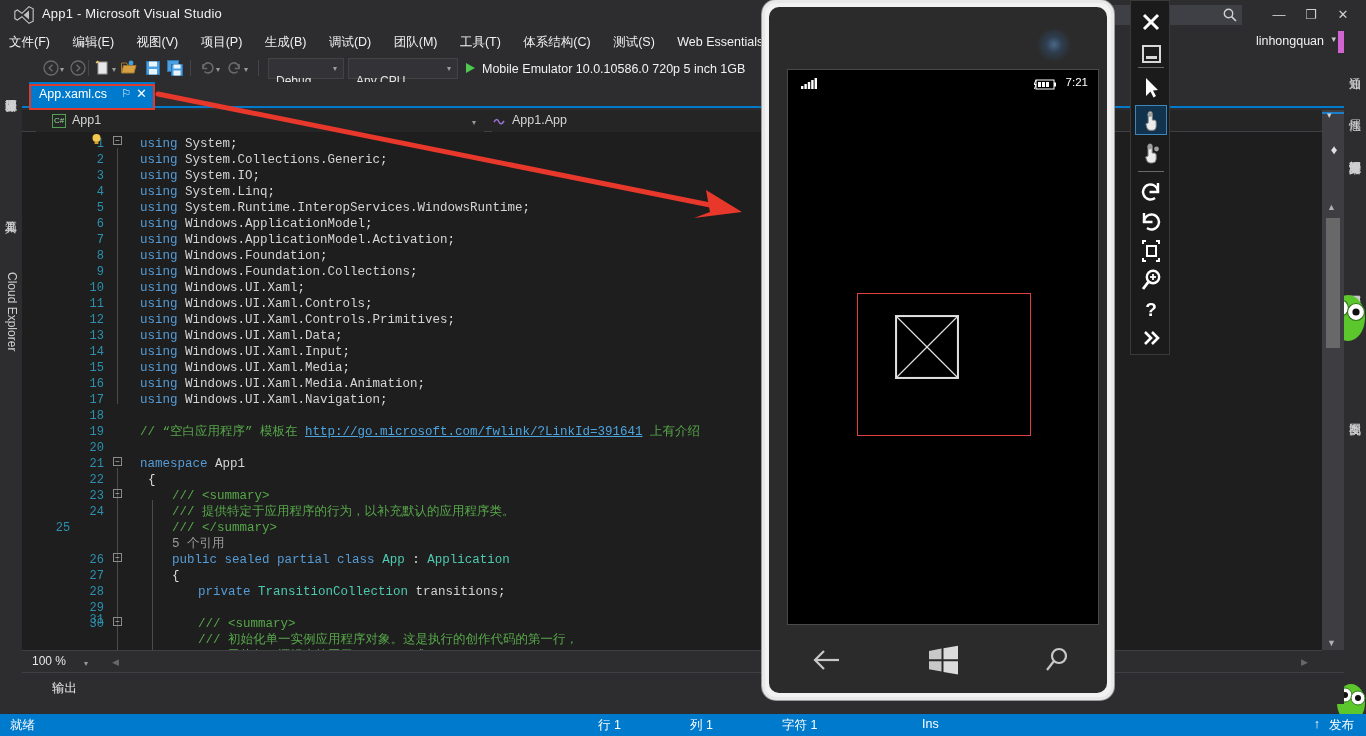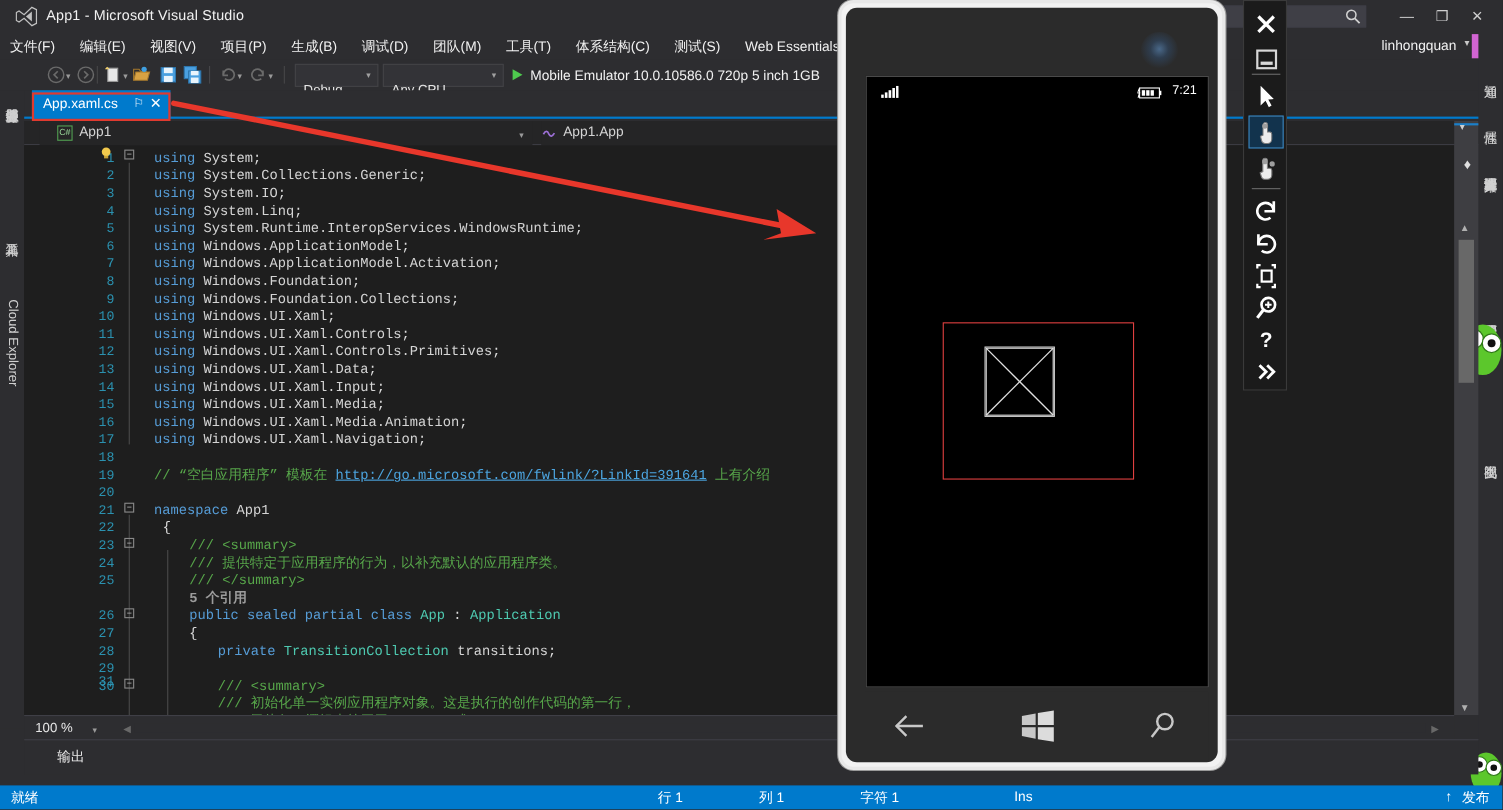--- a/index.html
+++ b/index.html
@@ -152,21 +152,21 @@
     position: absolute; right: 0; width: 92px; text-align: right; padding-right: 10px;
     color: #2b91af; font-size: 12px; line-height: 16px;
     font-family: "Liberation Mono", "DejaVu Sans Mono", monospace;
   }
   .cline { position: absolute; left: 0; height: 16px; }
   .kw   { color: #569cd6; }
   .ns   { color: #d4d4d4; }
   .type { color: #4ec9b0; }
   .cmt  { color: #57a64a; }
   .lnk  { color: #4ca5e0; text-decoration: underline; }
-  .cref { color: #9c9c9c; font-weight: bold; }
+  .cref { color: #9c9c9c; }
   .pln  { color: #dcdcdc; }
   .bulb {
     position: absolute; left: 90px; top: 133px; width: 13px; height: 13px;
   }
   .fold {
     position: absolute; left: 113px; width: 9px; height: 9px;
     border: 1px solid #8a8a8a; color: #c8c8c8; font-size: 8px;
     text-align: center; line-height: 7px;
   }
   .foldline {
@@ -470,21 +470,21 @@
         <div class="ln" style="top: 228px;">15</div>
         <div class="ln" style="top: 244px;">16</div>
         <div class="ln" style="top: 260px;">17</div>
         <div class="ln" style="top: 276px;">18</div>
         <div class="ln" style="top: 292px;">19</div>
         <div class="ln" style="top: 308px;">20</div>
         <div class="ln" style="top: 324px;">21</div>
         <div class="ln" style="top: 340px;">22</div>
         <div class="ln" style="top: 356px; padding-left: 36px;">23</div>
         <div class="ln" style="top: 372px;">24</div>
-        <div class="ln" style="top: 388px;">25</div>
+        <div class="ln" style="top: 388px; text-align: center;">25</div>
         <div class="ln" style="top: 420px;">26</div>
         <div class="ln" style="top: 436px;">27</div>
         <div class="ln" style="top: 452px;">28</div>
         <div class="ln" style="top: 468px;">29</div>
         <div class="ln" style="top: 484px;">30</div>
         <div class="ln" style="top: 480px;">31</div>
         <div class="ln" style="top: 516px;">32</div>
       </div>
     <div class="codearea" id="codearea"><div class="cline" style="top: 4px; left: 26px;"><span class="kw">using</span><span class="pln"> </span><span class="ns">System</span><span class="pln">;</span></div><div class="cline" style="top: 20px; left: 26px;"><span class="kw">using</span><span class="pln"> </span><span class="ns">System.Collections.Generic</span><span class="pln">;</span></div><div class="cline" style="top: 36px; left: 26px;"><span class="kw">using</span><span class="pln"> </span><span class="ns">System.IO</span><span class="pln">;</span></div><div class="cline" style="top: 52px; left: 26px;"><span class="kw">using</span><span class="pln"> </span><span class="ns">System.Linq</span><span class="pln">;</span></div><div class="cline" style="top: 68px; left: 26px;"><span class="kw">using</span><span class="pln"> </span><span class="ns">System.Runtime.InteropServices.WindowsRuntime</span><span class="pln">;</span></div><div class="cline" style="top: 84px; left: 26px;"><span class="kw">using</span><span class="pln"> </span><span class="ns">Windows.ApplicationModel</span><span class="pln">;</span></div><div class="cline" style="top: 100px; left: 26px;"><span class="kw">using</span><span class="pln"> </span><span class="ns">Windows.ApplicationModel.Activation</span><span class="pln">;</span></div><div class="cline" style="top: 116px; left: 26px;"><span class="kw">using</span><span class="pln"> </span><span class="ns">Windows.Foundation</span><span class="pln">;</span></div><div class="cline" style="top: 132px; left: 26px;"><span class="kw">using</span><span class="pln"> </span><span class="ns">Windows.Foundation.Collections</span><span class="pln">;</span></div><div class="cline" style="top: 148px; left: 26px;"><span class="kw">using</span><span class="pln"> </span><span class="ns">Windows.UI.Xaml</span><span class="pln">;</span></div><div class="cline" style="top: 164px; left: 26px;"><span class="kw">using</span><span class="pln"> </span><span class="ns">Windows.UI.Xaml.Controls</span><span class="pln">;</span></div><div class="cline" style="top: 180px; left: 26px;"><span class="kw">using</span><span class="pln"> </span><span class="ns">Windows.UI.Xaml.Controls.Primitives</span><span class="pln">;</span></div><div class="cline" style="top: 196px; left: 26px;"><span class="kw">using</span><span class="pln"> </span><span class="ns">Windows.UI.Xaml.Data</span><span class="pln">;</span></div><div class="cline" style="top: 212px; left: 26px;"><span class="kw">using</span><span class="pln"> </span><span class="ns">Windows.UI.Xaml.Input</span><span class="pln">;</span></div><div class="cline" style="top: 228px; left: 26px;"><span class="kw">using</span><span class="pln"> </span><span class="ns">Windows.UI.Xaml.Media</span><span class="pln">;</span></div><div class="cline" style="top: 244px; left: 26px;"><span class="kw">using</span><span class="pln"> </span><span class="ns">Windows.UI.Xaml.Media.Animation</span><span class="pln">;</span></div><div class="cline" style="top: 260px; left: 26px;"><span class="kw">using</span><span class="pln"> </span><span class="ns">Windows.UI.Xaml.Navigation</span><span class="pln">;</span></div><div class="cline" style="top: 276px; left: 26px;"></div><div class="cline" style="top: 292px; left: 26px;"><span class="cmt">// “空白应用程序” 模板在 </span><span class="lnk">http://go.microsoft.com/fwlink/?LinkId=391641</span><span class="cmt"> 上有介绍</span></div><div class="cline" style="top: 308px; left: 26px;"></div><div class="cline" style="top: 324px; left: 26px;"><span class="kw">namespace</span><span class="pln"> </span><span class="ns">App1</span></div><div class="cline" style="top: 340px; left: 34px;"><span class="pln">{</span></div><div class="cline" style="top: 356px; left: 58px;"><span class="cmt">/// &lt;summary&gt;</span></div><div class="cline" style="top: 372px; left: 58px;"><span class="cmt">/// 提供特定于应用程序的行为，以补充默认的应用程序类。</span></div><div class="cline" style="top: 388px; left: 58px;"><span class="cmt">/// &lt;/summary&gt;</span></div><div class="cline" style="top: 404px; left: 58px;"><span class="cref">5 个引用</span></div><div class="cline" style="top: 420px; left: 58px;"><span class="kw">public</span><span class="pln"> </span><span class="kw">sealed</span><span class="pln"> </span><span class="kw">partial</span><span class="pln"> </span><span class="kw">class</span><span class="pln"> </span><span class="type">App</span><span class="pln"> </span><span class="pln">:</span><span class="pln"> </span><span class="type">Application</span></div><div class="cline" style="top: 436px; left: 58px;"><span class="pln">{</span></div><div class="cline" style="top: 452px; left: 84px;"><span class="kw">private</span><span class="pln"> </span><span class="type">TransitionCollection</span><span class="pln"> </span><span class="ns">transitions</span><span class="pln">;</span></div><div class="cline" style="top: 468px; left: 26px;"></div><div class="cline" style="top: 484px; left: 84px;"><span class="cmt">/// &lt;summary&gt;</span></div><div class="cline" style="top: 500px; left: 84px;"><span class="cmt">/// 初始化单一实例应用程序对象。这是执行的创作代码的第一行，</span></div><div class="cline" style="top: 516px; left: 84px;"><span class="cmt">/// 已执行，逻辑上等同于 main() 或 WinMain()。</span></div></div>
   </div>

